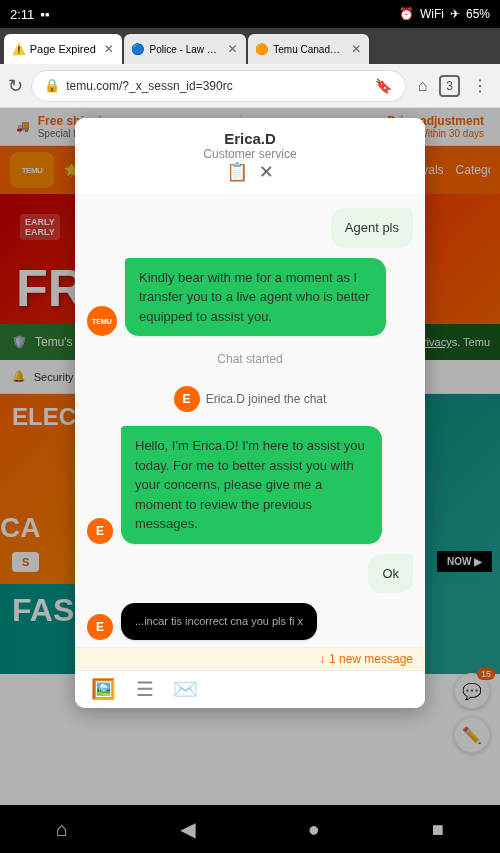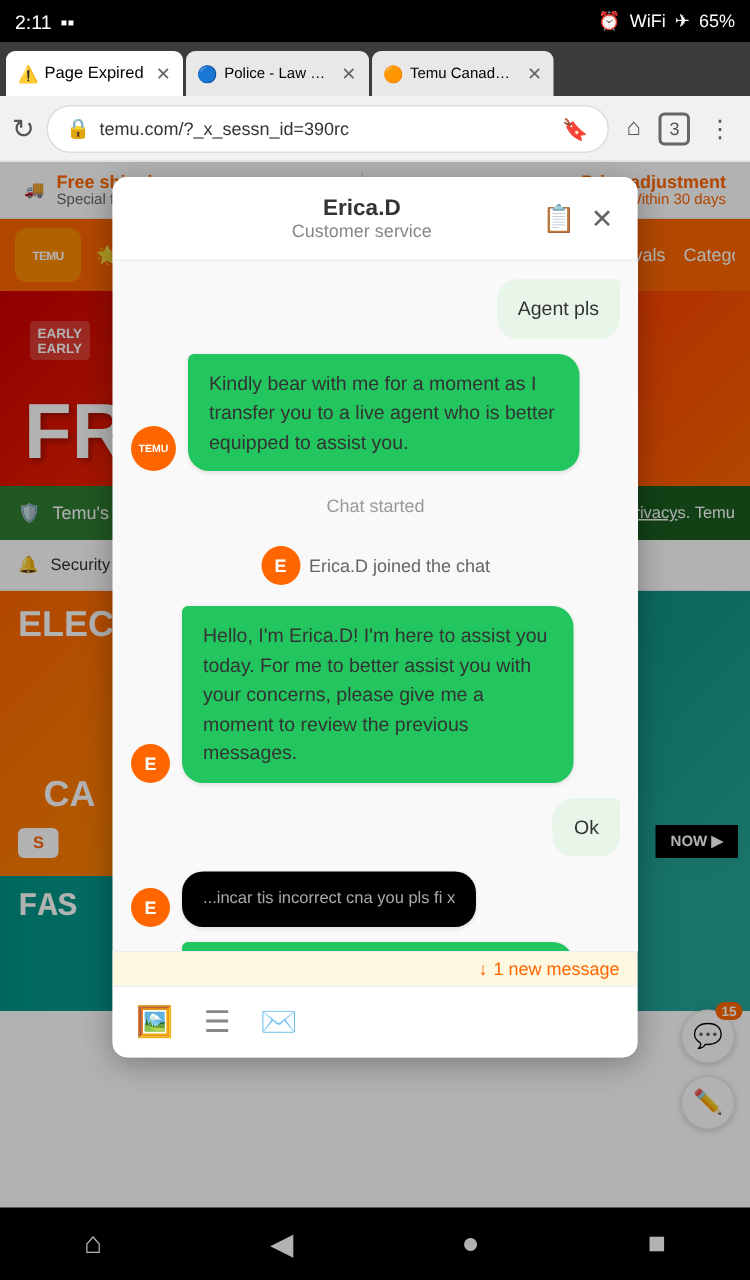--- a/index.html
+++ b/index.html
@@ -251,20 +251,21 @@
       box-shadow: 0 4px 20px rgba(0,0,0,0.3);
       overflow: hidden;
     }
     .chat-header {
       background: #fff;
       padding: 12px 16px;
       border-bottom: 1px solid #eee;
       display: flex;
       align-items: center;
       justify-content: space-between;
+      flex-direction: column;
     }
     .chat-header-info { text-align: center; flex: 1; }
     .chat-header-name { font-size: 15px; font-weight: bold; color: #333; }
     .chat-header-role { font-size: 12px; color: #888; }
     .chat-header-icons { display: flex; gap: 10px; }
     .chat-icon-btn { background: none; border: none; font-size: 18px; color: #666; cursor: pointer; }
 
     .chat-messages {
       flex: 1;
       overflow-y: auto;
@@ -546,35 +547,35 @@
 
     <div class="security-bar">
       <span>🔔</span>
       <span>Security n...</span>
     </div>
 
     <div style="display:flex;height:190px;">
 
       <div class="promo-item promo-electronics" style="flex:1;position:relative;">
         <div class="promo-text">ELECT</div>
-        <div style="position:absolute;bottom:40px;left:29px;color:#fff;font-size:24px;font-weight:900;">CA</div>
+        <div style="position:absolute;bottom:40px;left:0;color:#fff;font-size:28px;font-weight:900;">CA</div>
         <button class="promo-shop-btn" style="bottom:12px;">S</button>
         <div style="position:absolute;top:0;right:0;bottom:0;width:50%;background:linear-gradient(135deg,#ffcc00,#ff9900);display:flex;align-items:center;justify-content:center;">
         </div>
       </div>
 
       <div style="flex:0.8;background:linear-gradient(135deg,#00897b,#26a69a);position:relative;">
         <div class="promo-text">OUR</div>
         <div style="position:absolute;bottom:50px;left:12px;color:#fff;font-size:20px;font-weight:900;">ELL</div>
         <button style="position:absolute;bottom:12px;right:8px;background:#000;color:#fff;border:none;padding:5px 10px;font-size:10px;font-weight:bold;">NOW ▶</button>
       </div>
     </div>
 
     <div style="height:90px;background:linear-gradient(90deg,#009688,#26a69a);position:relative;display:flex;align-items:flex-start;padding:8px 12px;">
-      <div style="color:#fff;font-size:22px;font-weight:900;font-family:Liberation Mono, monospace;">FAS</div>
+      <div style="color:#fff;font-size:32px;font-weight:900;">FAS</div>
     </div>
 
   </div>
 
   <div class="side-icons">
     <div class="side-icon-btn relative">
       <span>💬</span>
       <span class="notif-badge">15</span>
     </div>
     <div class="side-icon-btn">

